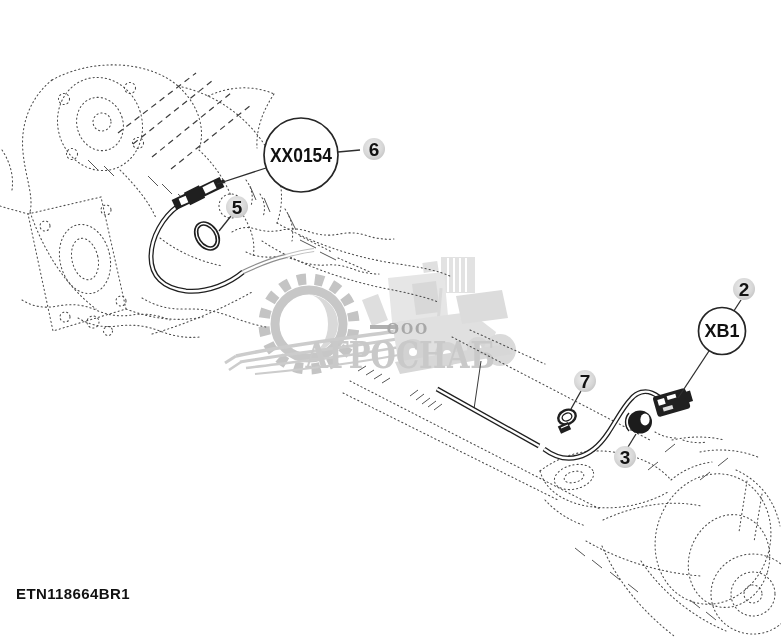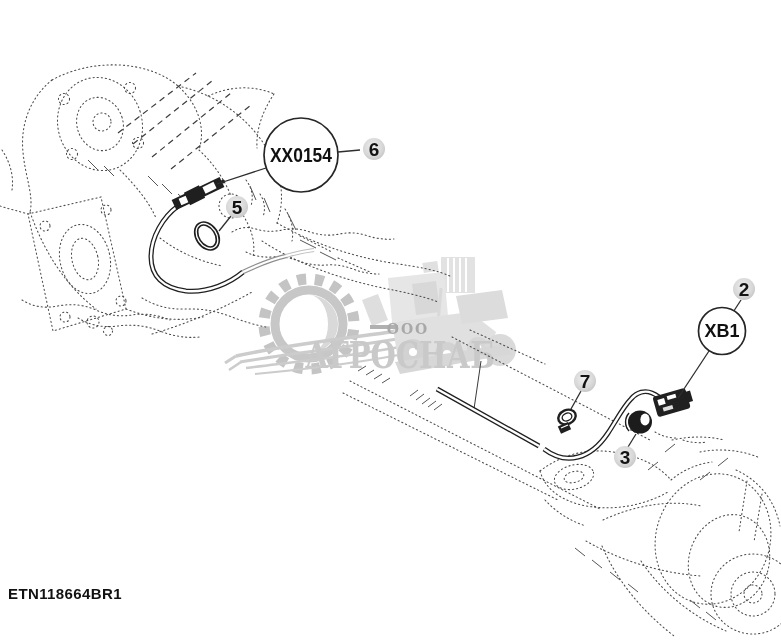--- a/index.html
+++ b/index.html
@@ -7,21 +7,21 @@
          font-family:"Liberation Sans",sans-serif;}
   svg{position:absolute;left:0;top:0;}
   .ph{fill:none;stroke:#4a4a4a;stroke-width:1.05;stroke-dasharray:1.2 2.9;stroke-linecap:round;}
   .dsh{fill:none;stroke:#3d3d3d;stroke-width:1.2;stroke-dasharray:6 4.5;}
   .hatch line{stroke:#555;stroke-width:1;}
   .ldr{stroke:#2e2e2e;stroke-width:1.3;fill:none;}
   .co-circle{fill:#fff;stroke:#262626;stroke-width:1.7;}
   .co-text{font-family:"Liberation Sans",sans-serif;font-weight:bold;fill:#101010;text-anchor:middle;}
   .num-text{font-family:"Liberation Sans",sans-serif;font-weight:bold;font-size:19px;fill:#131313;text-anchor:middle;}
   .wm-serif{font-family:"DejaVu Serif","Liberation Serif",serif;font-weight:bold;text-anchor:middle;}
-  .footer-code{position:absolute;left:8px;top:585px;font-size:15px;font-weight:bold;
+  .footer-code{position:absolute;left:16px;top:585px;font-size:15px;font-weight:bold;
                letter-spacing:.4px;color:#111;font-family:"Liberation Sans",sans-serif;}
 </style>
 </head>
 <body>
 
 <div class="stage">
 <svg width="781" height="641" viewBox="0 0 781 641">
   <defs>
     <radialGradient id="discGrad" cx="45%" cy="40%" r="65%">
       <stop offset="0%" stop-color="#f0f0f0"></stop>

